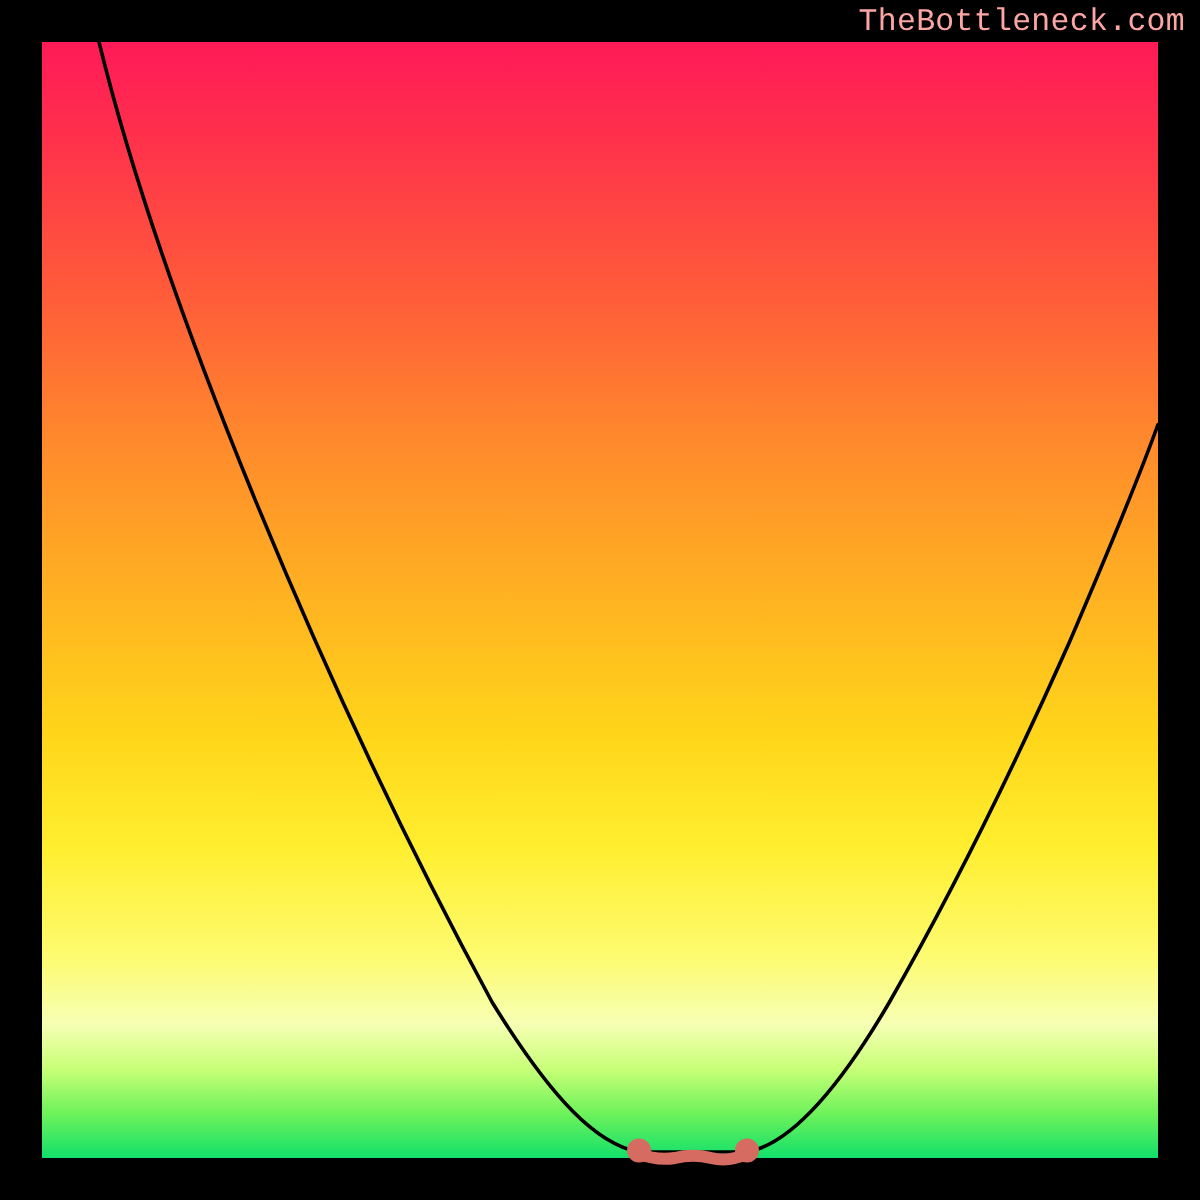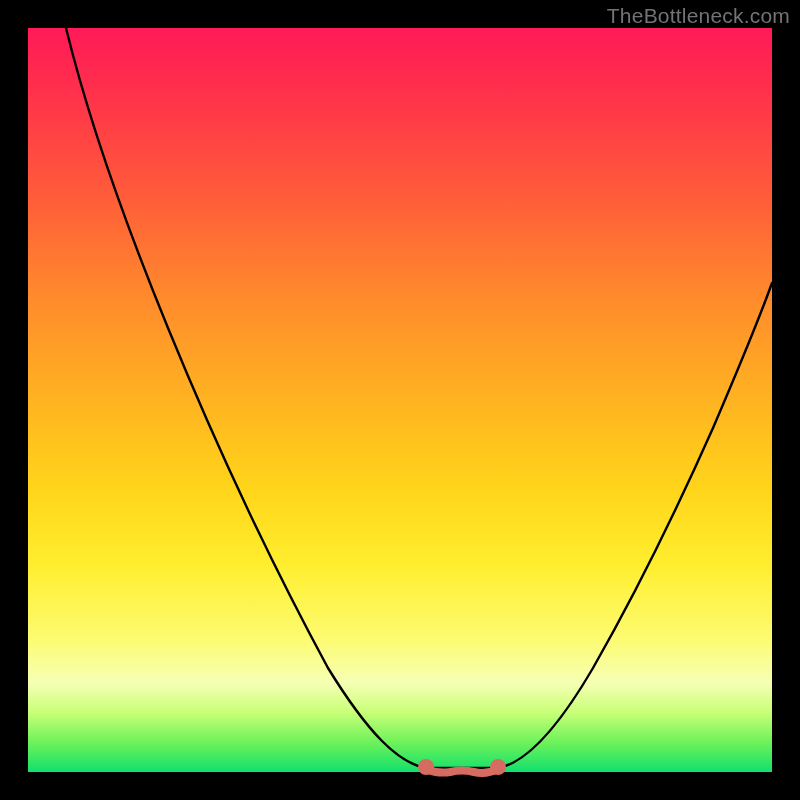--- a/index.html
+++ b/index.html
@@ -39,25 +39,26 @@
       #f6ffb4 88%,
       #c8ff77 92%,
       #6ef25a 96%,
       #12e06b 100%
     );
   }
   .watermark {
     position: absolute;
     top: 4px;
     right: 10px;
-    color: #737373;
+    color: #fca5a5;
     font-size: 21px;
     font-weight: 500;
     letter-spacing: 0.2px;
     user-select: none;
+    font-family: Liberation Mono, monospace;
   }
   svg.curve {
     position: absolute;
     left: 0;
     top: 0;
     width: 744px;
     height: 744px;
     overflow: visible;
   }
 </style>

